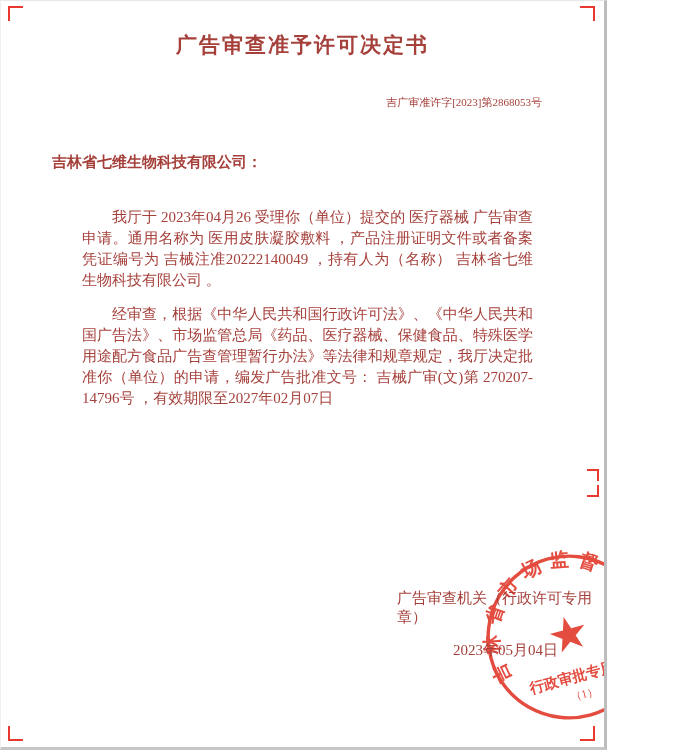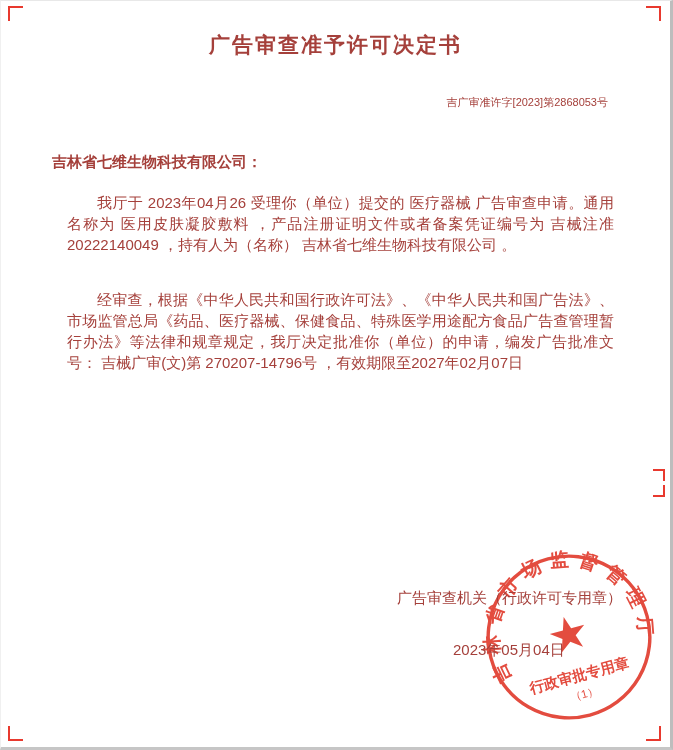--- a/index.html
+++ b/index.html
@@ -1,21 +1,21 @@
 <!DOCTYPE html>
 <html><head>
 <meta charset="utf-8">
 <style>
   html,body { margin:0; padding:0; background:#ffffff; }
   .page {
     position: relative;
-    width: 673px;
+    width: 607px;
     height: 750px;
     background: #ffffff;
-    font-family: Liberation Sans, sans-serif;
+    font-family: Liberation Serif, serif;
     color: #a5403b;
     overflow: hidden;
     border-top: 1px solid #e8e8e8;
     border-left: 1px solid #f0f0f0;
     border-right: 3px solid #bdbdbd;
     border-bottom: 3px solid #c6c6c6;
     box-sizing: border-box;
   }
   .title {
     position: absolute;
@@ -36,21 +36,21 @@
     font-size: 15px;
     font-weight: bold;
   }
   .para {
     position: absolute;
     left: 66px; right: 56px;
     font-size: 15px;
     line-height: 21px;
     text-indent: 2em;
     text-align: justify;
-    margin: 0;
+    margin: 15px;
   }
   .para1 { top: 191px; }
   .para2 { top: 288px; }
   .para3 { top: 403px; }
   .attachment {
     position: absolute;
     top: 502px; left: 66px;
     font-size: 15px;
     text-indent: 2em;
   }

